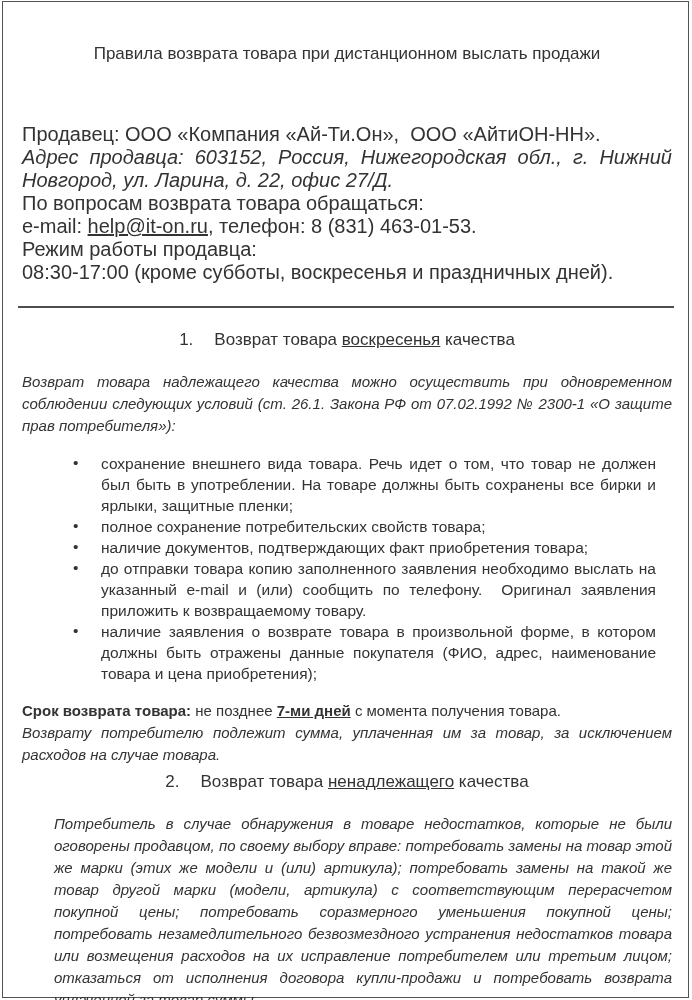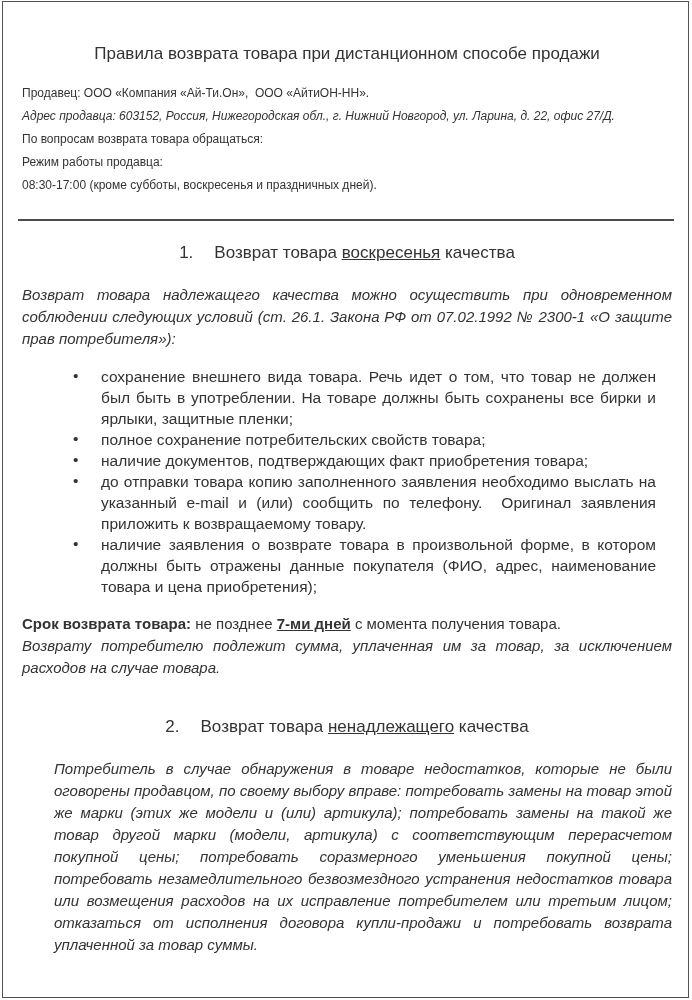--- a/index.html
+++ b/index.html
@@ -30,22 +30,22 @@
   p { margin: 0; }
   .doc-title {
     margin: 42px 0 0 0;
     font-size: 17px;
     font-weight: 400;
     text-align: center;
     line-height: 24px;
     color: #333333;
   }
   .seller {
-    margin-top: 16px;
-    font-size: 12px;
+    margin-top: 57px;
+    font-size: 20px;
     line-height: 23px;
   }
   .just { text-align: justify; font-style: italic; }
   .email-link {
     color: inherit;
     text-decoration: underline;
     cursor: pointer;
   }
   .rule {
     border: none;
@@ -53,21 +53,21 @@
     margin: 22px -2px 0 -4px;
     height: 0;
   }
   .sec-head {
     margin: 20px 0 0 0;
     font-size: 17px;
     font-weight: 400;
     text-align: center;
     line-height: 24px;
   }
-  .sec-head.second { margin-top: 36px; }
+  .sec-head.second { margin-top: 4px; }
   .sec-num { margin-right: 21px; }
   .u { text-decoration: underline; }
   .bd { font-weight: 700; }
   .body-par {
     font-size: 15px;
     line-height: 22px;
   }
   .intro { margin-top: 19px; }
   .bullets {
     margin: 16px;
@@ -92,26 +92,27 @@
   .refund { margin-top: 0; }
   .final-par { margin-top: 19px; margin-left: 32px; }
 </style>
 </head>
 <body>
 
 <div class="frame"></div>
 
 <div class="content">
 
-  <h1 class="doc-title">Правила возврата товара при дистанционном способе продажи</h1>
+  <h1 class="doc-title">Правила возврата товара при дистанционном выслать продажи</h1>
 
   <div class="seller">
     <p>Продавец: ООО «Компания «Ай-Ти.Он»,&nbsp; ООО «АйтиОН-НН».</p>
     <p class="just">Адрес продавца: 603152, Россия, Нижегородская обл., г. Нижний Новгород, ул. Ларина, д. 22, офис 27/Д.</p>
     <p>По вопросам возврата товара обращаться:</p>
+    <p><span>e-mail: </span><a class="email-link" href="#">help@it-on.ru</a><span>, телефон: 8 (831) 463-01-53.</span></p>
     <p>Режим работы продавца:</p>
     <p>08:30-17:00 (кроме субботы, воскресенья и праздничных дней).</p>
   </div>
 
   <hr class="rule">
 
   <h2 class="sec-head"><span class="sec-num">1.</span><span>Возврат товара </span><span class="u">воскресенья</span><span> качества</span></h2>
 
   <p class="body-par just intro">Возврат товара надлежащего качества можно осуществить при одновременном соблюдении следующих условий (ст. 26.1. Закона РФ от 07.02.1992 № 2300-1 «О защите прав потребителя»):</p>
 

